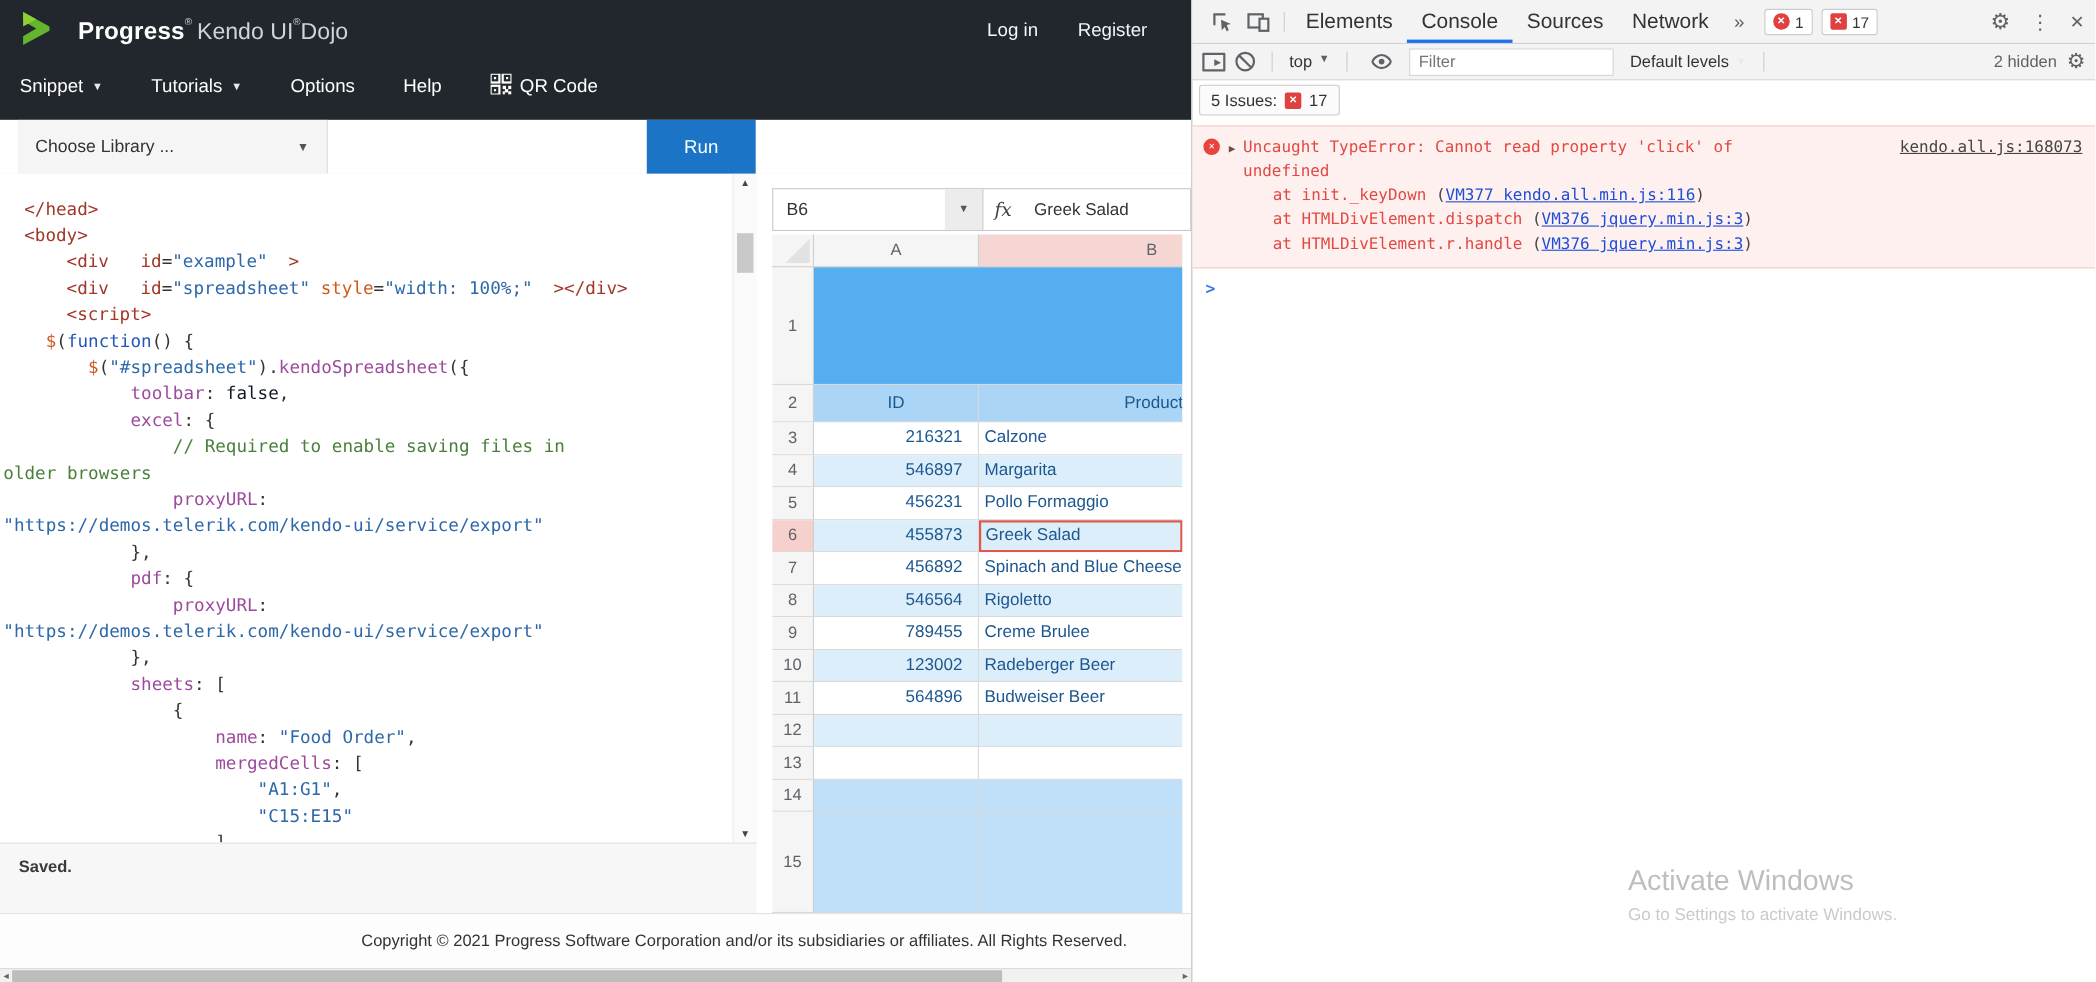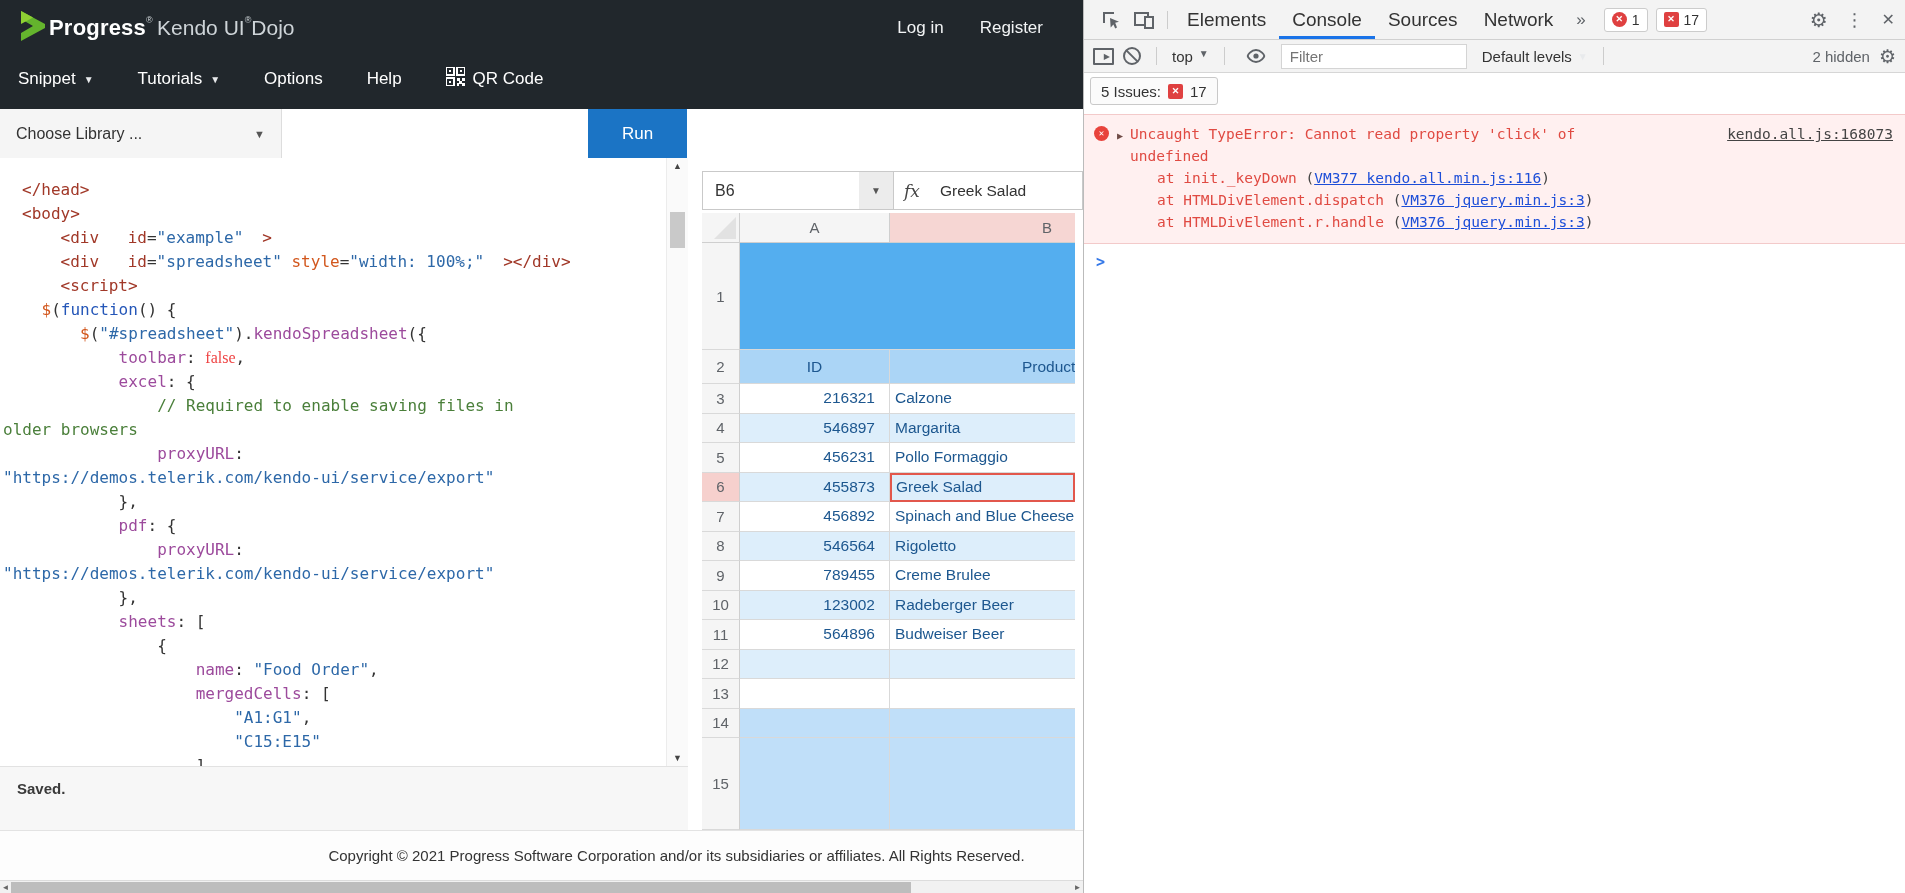--- a/index.html
+++ b/index.html
@@ -2,48 +2,48 @@
 <html><head>
 <meta charset="utf-8">
 <style>
   html,body{margin:0;padding:0;background:#fff;}
   .app{position:relative;width:1905px;height:893px;overflow:hidden;background:#fff;
        font-family:"Liberation Sans",sans-serif;color:#333;}
   
   .left{position:absolute;left:0;top:0;width:1083px;height:893px;}
   .navbar{height:109px;background:#21272c;color:#fff;box-sizing:border-box;padding-left:18px;}
   .nav-top{display:flex;align-items:center;height:56px;padding-right:40px;}
-  .brand{display:flex;align-items:center;gap:1px;text-align:right;}
+  .brand{display:flex;align-items:center;gap:23px;text-align:right;}
   .brand-progress{font-size:22px;font-weight:bold;letter-spacing:.2px;color:#fff;}
   .brand-kendo{font-size:21px;font-weight:400;color:#ced4d8;}
   .brand sup{font-size:9px;vertical-align:top;color:#ced4d8;}
   .nav-auth{margin-left:auto;display:flex;gap:36px;font-size:17px;color:#f2f4f5;}
   .nav-menu{display:flex;align-items:center;gap:44px;height:46px;font-size:17px;color:#fff;}
   .nav-item{display:flex;align-items:center;gap:8px;cursor:default;}
   .nav-caret{font-size:10px;color:#e8eaec;}
   
   .strip{position:relative;height:49px;background:#fff;border-bottom:1px solid #e3e3e3;}
-  .library{position:absolute;left:0;top:0;width:282px;height:49px;background:#f5f5f5;
+  .library{position:absolute;left:16px;top:0;width:282px;height:49px;background:#f5f5f5;
            border-right:1px solid #ddd;display:flex;align-items:center;box-sizing:border-box;
            padding:0 16px;font-size:16px;color:#333;}
   .library .caret{margin-left:auto;font-size:11px;color:#555;}
   .run{position:absolute;left:588px;top:0;width:99px;height:49px;background:#1b74c5;color:#fff;
        display:flex;align-items:center;justify-content:center;font-size:17px;}
   
   .main{position:absolute;top:158px;left:0;width:1083px;height:672px;}
   .code{position:absolute;left:0;top:0;width:688px;height:608px;overflow:hidden;background:#fff;}
   .code pre{margin:0;padding:20px 26px 0 3px;font-family:"DejaVu Sans Mono",monospace;
             font-size:16px;line-height:24px;white-space:pre;}
   .tk-p,.tk-o{color:#333;}
   .tk-t,.tk-a{color:#a13828;margin-left:19px;}
   .tk-a2,.tk-d{color:#d2571d;}
   .tk-s{color:#2d68a8;}
   .tk-k{color:#2456b8;}
   .tk-m,.tk-pr{color:#9c4a9c;}
-  .tk-at{color:#ef4444;font-family:Liberation Serif, serif;}
+  .tk-at{color:#0f172a;}
   .tk-c{color:#4a7f3a;}
   .vsb{position:absolute;right:0;top:0;width:21px;height:608px;background:#fafafa;border-left:1px solid #ececec;}
   .vsb .arr{position:absolute;left:0;width:21px;text-align:center;font-size:9px;color:#444;}
   .vsb .thumb{position:absolute;left:3px;right:3px;top:54px;height:36px;background:#c9c9c9;}
   .saved{position:absolute;left:0;top:608px;width:688px;height:64px;background:#f7f7f7;
          border-top:1px solid #e2e2e2;box-sizing:border-box;padding:13px 0 0 17px;
          font-size:15px;font-weight:bold;color:#3a3a3a;}
   
   .sheet{position:absolute;left:688px;top:0;width:395px;height:672px;background:#fff;}
   .fbar{position:absolute;left:14px;top:13px;right:0;height:39px;border:1px solid #c9c9c9;
@@ -405,15 +405,19 @@
           <div>Uncaught TypeError: Cannot read property 'click' of</div>
           <div>undefined</div>
           <div class="stack" id="stack">
               <div><span>at init._keyDown </span><span class="dpar">(</span><a class="dlink">VM377 kendo.all.min.js:116</a><span class="dpar">)</span></div>
               <div><span>at HTMLDivElement.dispatch </span><span class="dpar">(</span><a class="dlink">VM376 jquery.min.js:3</a><span class="dpar">)</span></div>
               <div><span>at HTMLDivElement.r.handle </span><span class="dpar">(</span><a class="dlink">VM376 jquery.min.js:3</a><span class="dpar">)</span></div>
             </div>
         </div>
       </div>
       <div class="cprompt">&gt;</div>
+      <div class="watermark">
+        <div class="wm1">Activate Windows</div>
+        <div class="wm2">Go to Settings to activate Windows.</div>
+      </div>
     </div>
   </div>
 </div>
 
 </body></html>

